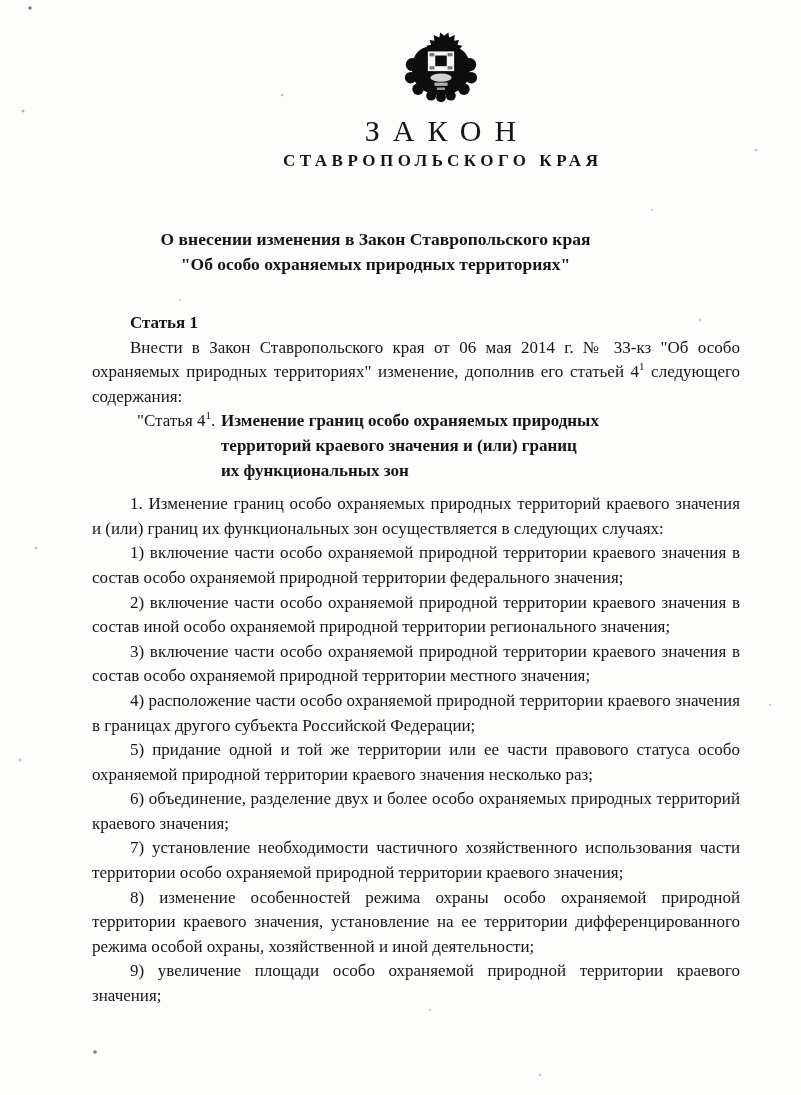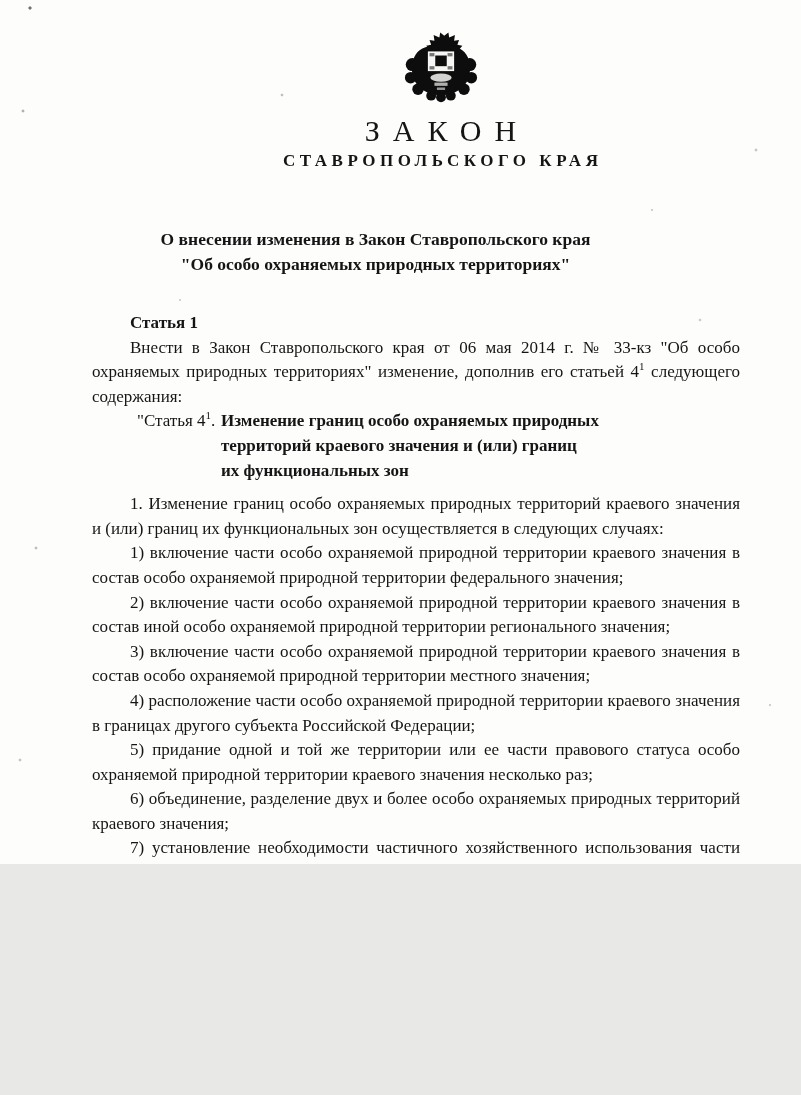--- a/index.html
+++ b/index.html
@@ -1,18 +1,18 @@
 <!DOCTYPE html>
 <html lang="ru"><head>
 <meta charset="utf-8">
 <style>
   html,body{margin:0;padding:0;background:#e8e8e6;}
   .page{
     position:relative;
-    width:801px;height:864px;
+    width:801px;height:1095px;
     margin:0 auto;
     background:#fdfdfc;
     overflow:hidden;
     font-family:"Liberation Serif","DejaVu Serif",serif;
     color:#151515;
   }
   
   .noise{
     position:absolute;inset:0;pointer-events:none;
     background-image:

